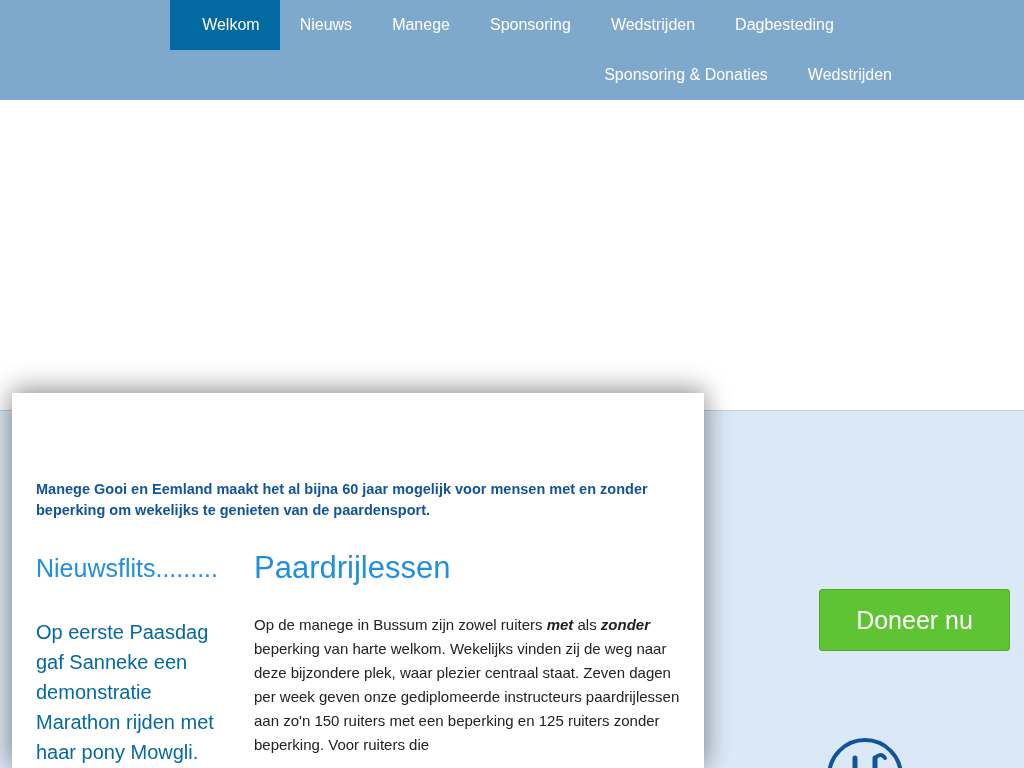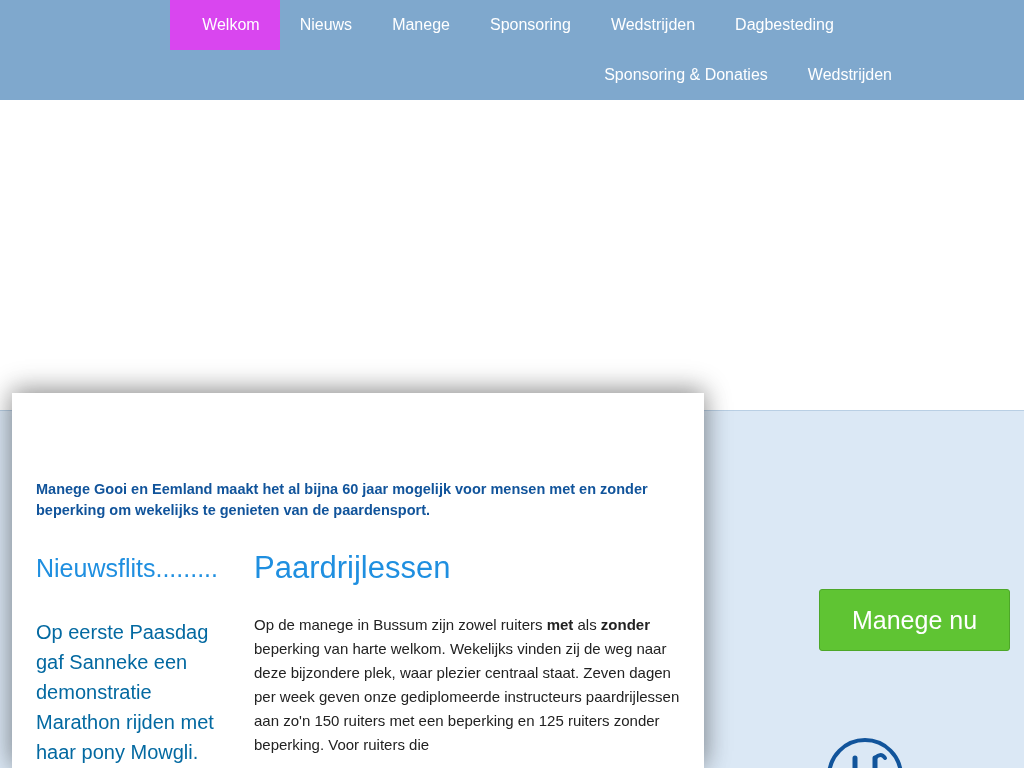--- a/index.html
+++ b/index.html
@@ -37,21 +37,21 @@
     display: flex;
     align-items: center;
     padding: 0 20px;
     color: #ffffff;
     font-size: 16px;
     line-height: 1;
     white-space: nowrap;
     cursor: pointer;
   }
   .nav-item.active {
-    background: #d946ef;
+    background: #0369a1;
     padding-left: 32px;
   }
 
   
   .page-body {
     position: absolute;
     left: 0; top: 100px;
     width: 1024px;
     height: 668px;
     background: #ffffff;
@@ -181,31 +181,32 @@
     font-size: 20px;
     line-height: 30px;
   }
   .body-text {
     color: #222222;
     font-size: 15px;
     line-height: 24px;
   }
   .body-text .bi {
     font-weight: bold;
+    font-style: italic;
     margin-top: 33px;
   }
 </style>
 </head>
 <body>
 
 <div class="page-body">
   <div class="lower-band"></div>
 
   <div class="donate-btn">
-    <span>Manege nu</span>
+    <span>Doneer nu</span>
   </div>
 
   <div class="logo-wrap">
     <div class="logo-mark">
       <svg width="80" height="80" viewBox="0 0 80 80">
         <circle cx="40" cy="40" r="36" fill="none" stroke="#11549b" stroke-width="4"></circle>
         <path d="M30 22 L30 44 Q30 54 40 54 Q50 54 50 44 L50 22" fill="none" stroke="#11549b" stroke-width="5" stroke-linecap="round"></path>
         <path d="M40 54 L40 66" stroke="#11549b" stroke-width="5" stroke-linecap="round"></path>
         <path d="M50 22 Q56 16 60 22" fill="none" stroke="#11549b" stroke-width="4" stroke-linecap="round"></path>
       </svg>

